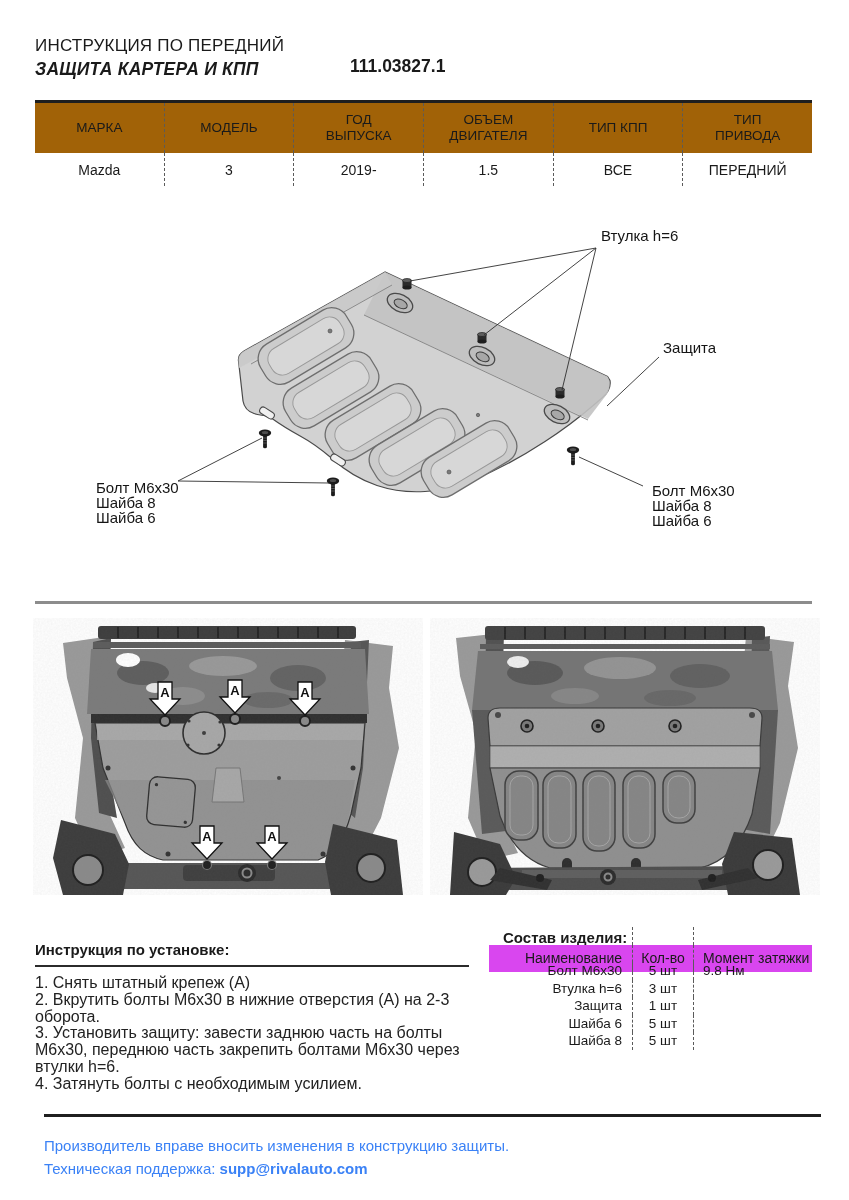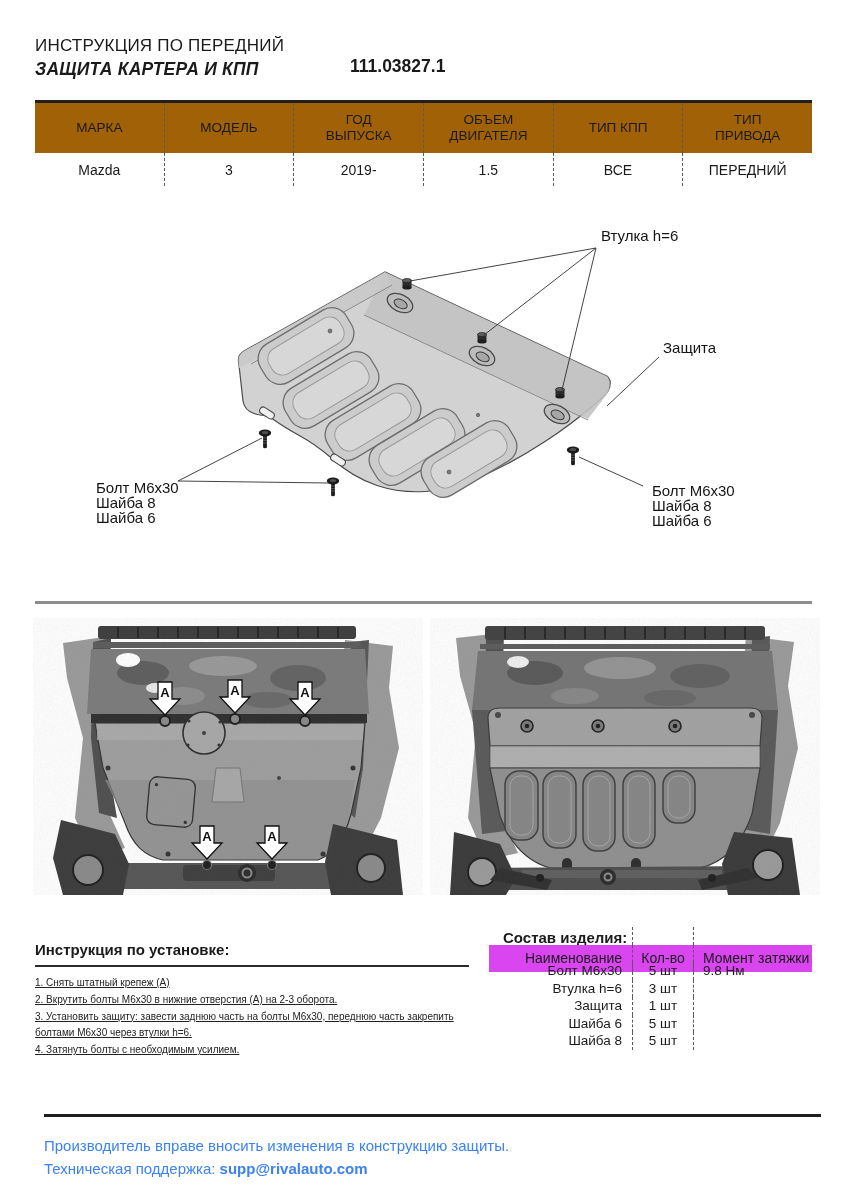--- a/index.html
+++ b/index.html
@@ -28,21 +28,21 @@
   .section-divider { position:absolute; left:35px; top:601px; width:777px; border-top:3px solid #8c8c8c; }
   .photo { position:absolute; top:618px; width:390px; height:277px; }
   .photo.before { left:33px; }
   .photo.after  { left:430px; }
   svg text { font-family:"Liberation Sans", sans-serif; }
 
   
   .instructions { position:absolute; left:35px; top:941px; width:434px; }
   .instructions .heading { font-size:15px; font-weight:700; padding-bottom:7px;
                            border-bottom:2px solid #2b2b2b; }
-  .steps { margin-top:8px; font-size:10px; line-height:16.8px; color:#222;text-decoration:underline; }
+  .steps { margin-top:8px; font-size:16px; line-height:16.8px; color:#222; }
 
   
   .parts-table { position:absolute; left:489px; top:927px; width:323px;
                  display:grid; grid-template-columns:143px 61px 119px;
                  grid-auto-rows:17.5px; font-size:13.5px; }
   .pt-cell { display:flex; align-items:center; }
   .pt-cell.c1 { justify-content:flex-end; padding-right:10px; text-align:right; }
   .pt-cell.c2 { justify-content:center; }
   .pt-cell.c3 { justify-content:flex-start; padding-left:9px; }
   .pt-cell.dash { border-left:1px dashed #5a5a5a; }

